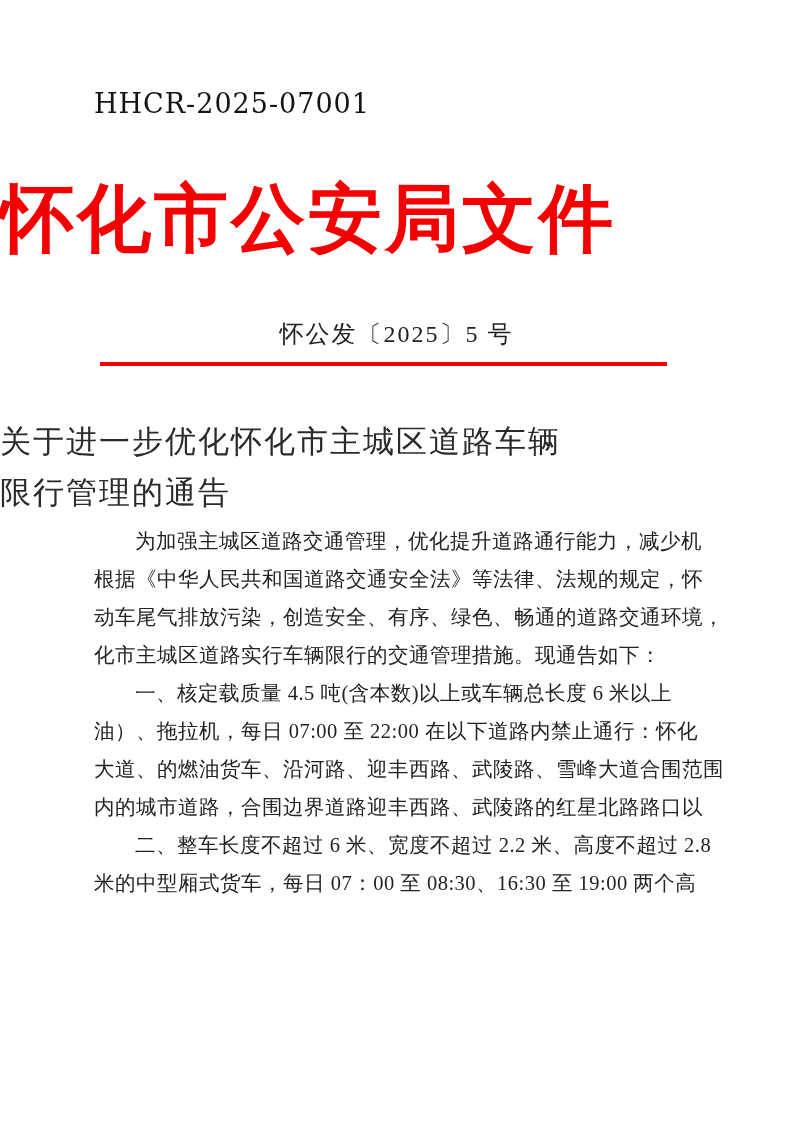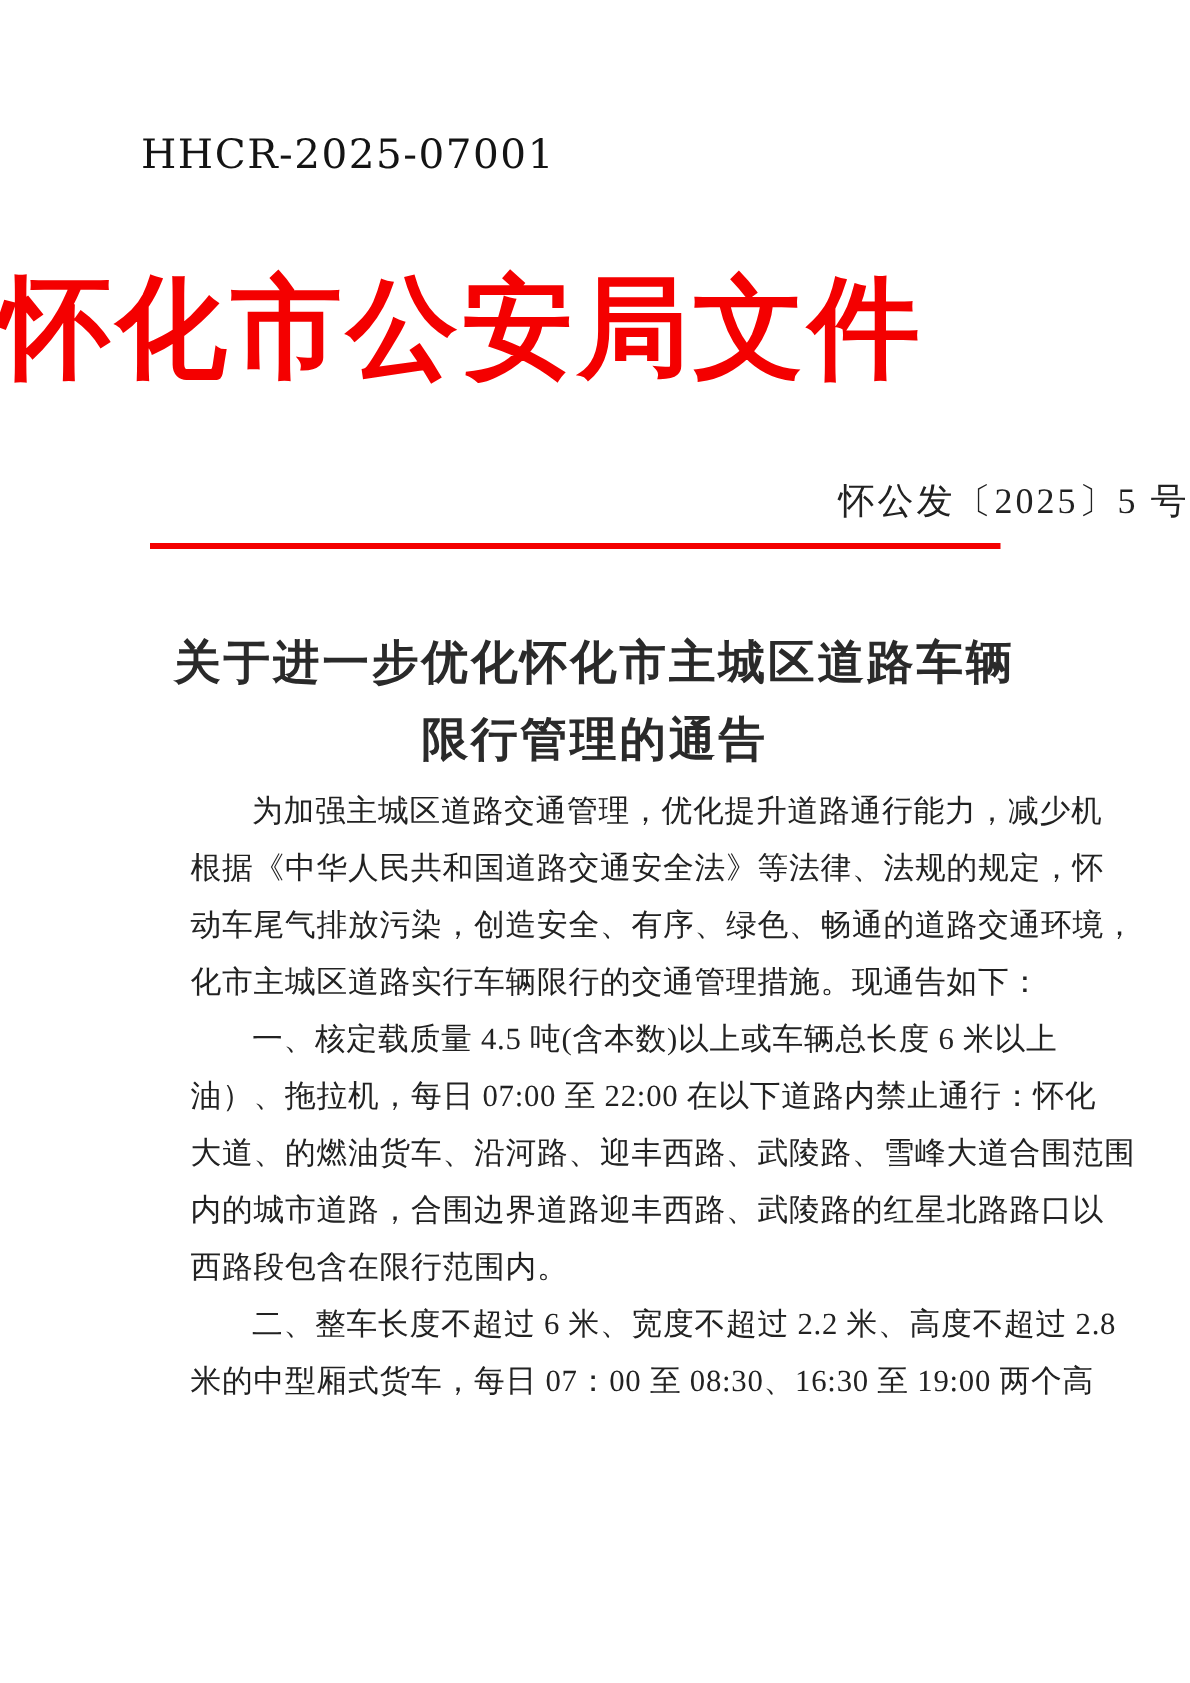--- a/index.html
+++ b/index.html
@@ -35,42 +35,41 @@
     color: #f40000;
     letter-spacing: 3px;
     white-space: nowrap;
     font-family: "Liberation Serif", "DejaVu Serif", serif;
   }
   .doc-number {
     position: absolute;
     left: 0;
     right: 0;
     top: 318px;
-    text-align: right;
+    text-align: center;
     font-size: 24px;
     letter-spacing: 2px;
     color: #222222;
   }
   .red-divider {
     position: absolute;
     left: 100px;
     top: 362px;
     width: 567px;
     height: 4px;
     background: #f40000;
   }
   .notice-title {
     position: absolute;
     left: 0;
     right: 0;
     top: 416px;
     margin: 0;
-    text-align: center;
     font-size: 31px;
-    font-weight: bold;
+    font-weight: normal;
     line-height: 51px;
     letter-spacing: 2px;
     color: #2a2a2a;
     font-family: "Liberation Sans", "DejaVu Sans", sans-serif;
   }
   .notice-title .t-line {
     display: block;
   }
   .body-text {
     position: absolute;
@@ -78,21 +77,20 @@
     top: 522px;
     width: 620px;
     font-size: 20.5px;
     line-height: 38px;
     letter-spacing: 0.5px;
     color: #222222;
   }
   .body-line {
     height: 38px;
     white-space: nowrap;
-    margin-left: 33px;
   }
   .body-line.indent {
     text-indent: 2em;
   }
 </style>
 </head>
 <body>
 
 <div class="page">
 
@@ -111,18 +109,17 @@
 
   <div class="body-text">
     <div class="body-line indent">为加强主城区道路交通管理，优化提升道路通行能力，减少机</div>
     <div class="body-line">根据《中华人民共和国道路交通安全法》等法律、法规的规定，怀</div>
     <div class="body-line">动车尾气排放污染，创造安全、有序、绿色、畅通的道路交通环境，</div>
     <div class="body-line">化市主城区道路实行车辆限行的交通管理措施。现通告如下：</div>
     <div class="body-line indent">一、核定载质量 4.5 吨(含本数)以上或车辆总长度 6 米以上</div>
     <div class="body-line">油）、拖拉机，每日 07:00 至 22:00 在以下道路内禁止通行：怀化</div>
     <div class="body-line">大道、的燃油货车、沿河路、迎丰西路、武陵路、雪峰大道合围范围</div>
     <div class="body-line">内的城市道路，合围边界道路迎丰西路、武陵路的红星北路路口以</div>
-    <div class="body-line">西路段包含在限行范围内。</div>
     <div class="body-line indent">二、整车长度不超过 6 米、宽度不超过 2.2 米、高度不超过 2.8</div>
     <div class="body-line">米的中型厢式货车，每日 07：00 至 08:30、16:30 至 19:00 两个高</div>
   </div>
 
 </div>
 
 </body></html>

